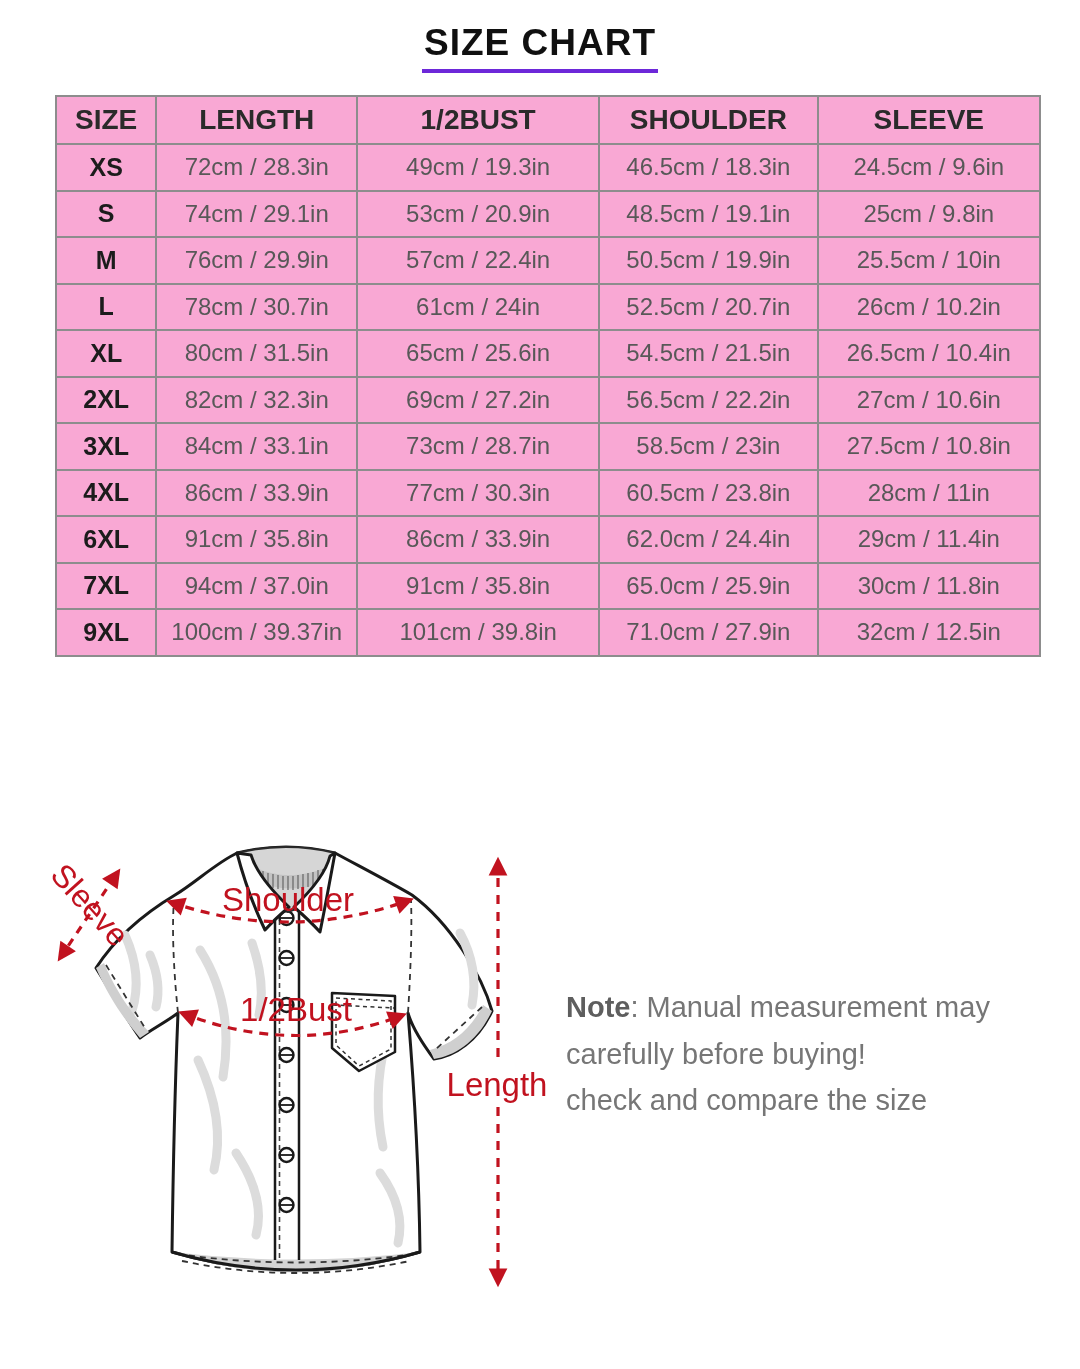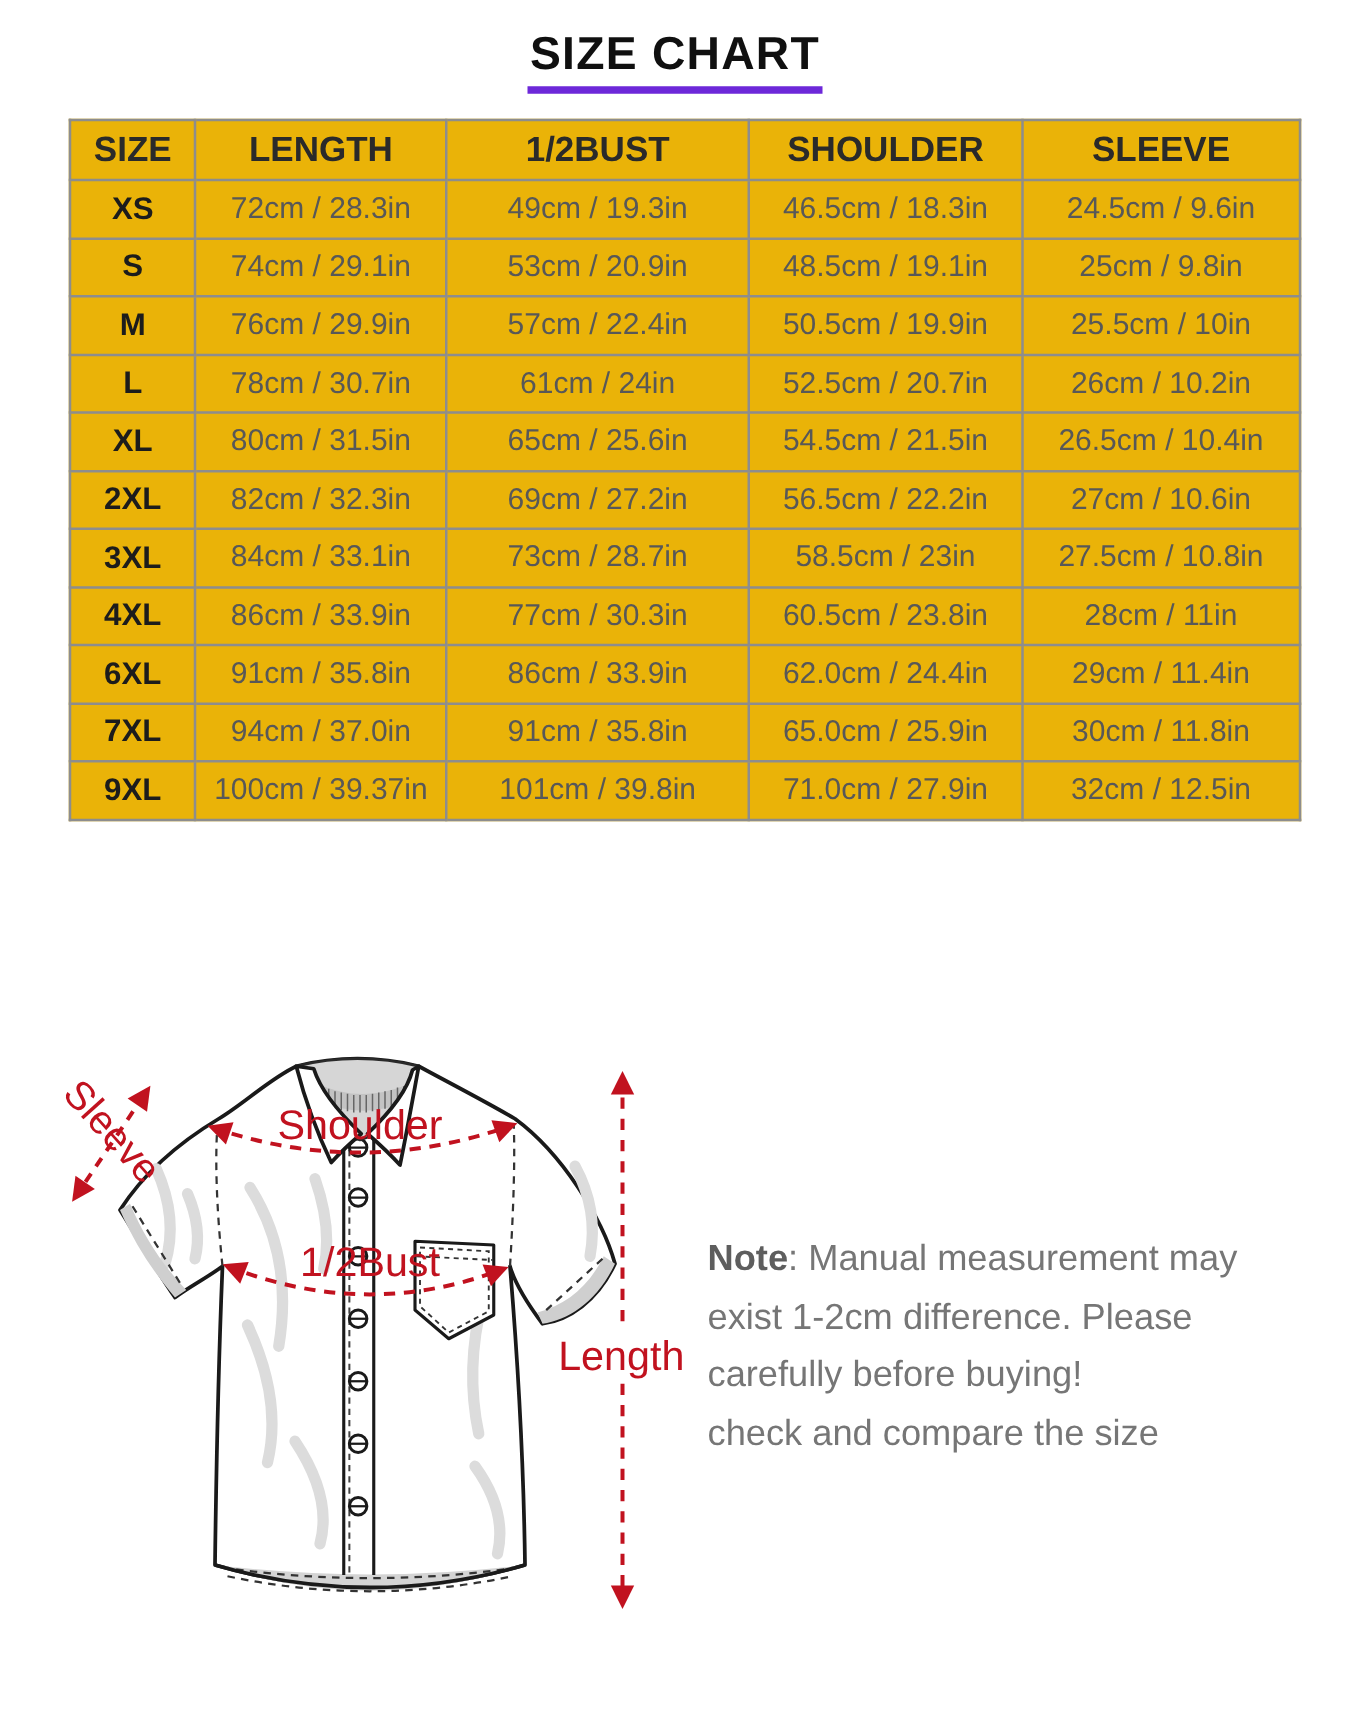--- a/index.html
+++ b/index.html
@@ -5,26 +5,26 @@
   html,body { margin:0; padding:0; background:#ffffff; }
   body { font-family:"Liberation Sans", sans-serif; }
   .canvas {
     position:relative; width:1080px; height:1369px; background:#ffffff;
     overflow:hidden; margin:0 auto;
   }
   
   .title-wrap { position:absolute; top:22px; left:0; width:100%; text-align:center; }
   .title-text {
     display:inline-block; font-size:37px; font-weight:700; color:#101010;
-    letter-spacing:1px; border-bottom:6px solid #6d28d9; padding:0 2px 5px 2px;
+    letter-spacing:1px; border-bottom:4px solid #6d28d9; padding:0 2px 5px 2px;
   }
   
   table.size-table {
     position:absolute; left:55px; top:95px; width:986px;
-    border-collapse:collapse; table-layout:fixed; background:#eab308;padding-left:34px;
+    border-collapse:collapse; table-layout:fixed; background:#f9a8d4;padding-left:34px;
   }
   .size-table th, .size-table td {
     border:2px solid #8d8d8d; text-align:center; vertical-align:middle;
     padding:0 2px; overflow:hidden; white-space:nowrap;
   }
   .size-table th { height:46px; font-size:28px; font-weight:700; color:#2a2a2a; }
   .size-table td { height:44.5px; font-size:24px; font-weight:400; color:#585858; }
   .size-table td.size-col { font-size:25px; font-weight:700; color:#1c1c1c; }
   
   .diagram { position:absolute; left:30px; top:815px; width:540px; height:500px; }
@@ -256,18 +256,17 @@
     <g fill="#c1121f" stroke="none">
       <text class="anno-text" x="258" y="96" font-size="33" text-anchor="middle">Shoulder</text>
       <text class="anno-text" x="266" y="206" font-size="33" text-anchor="middle">1/2Bust</text>
       <text class="anno-text" transform="translate(60,90) rotate(48)" x="0" y="11" font-size="32" text-anchor="middle">Sleeve</text>
       <text class="anno-text" x="467" y="281" font-size="33" text-anchor="middle">Length</text>
     </g>
   </svg>
 
   <div class="note">
     <div class="note-line"><span class="note-label">Note</span><span>: Manual measurement may</span></div>
-    <div class="note-line">exist 1-2cm difference. Please</div>
     <div class="note-line">carefully before buying!</div>
     <div class="note-line">check and compare the size</div>
   </div>
 
 </div>
 
 </body></html>

